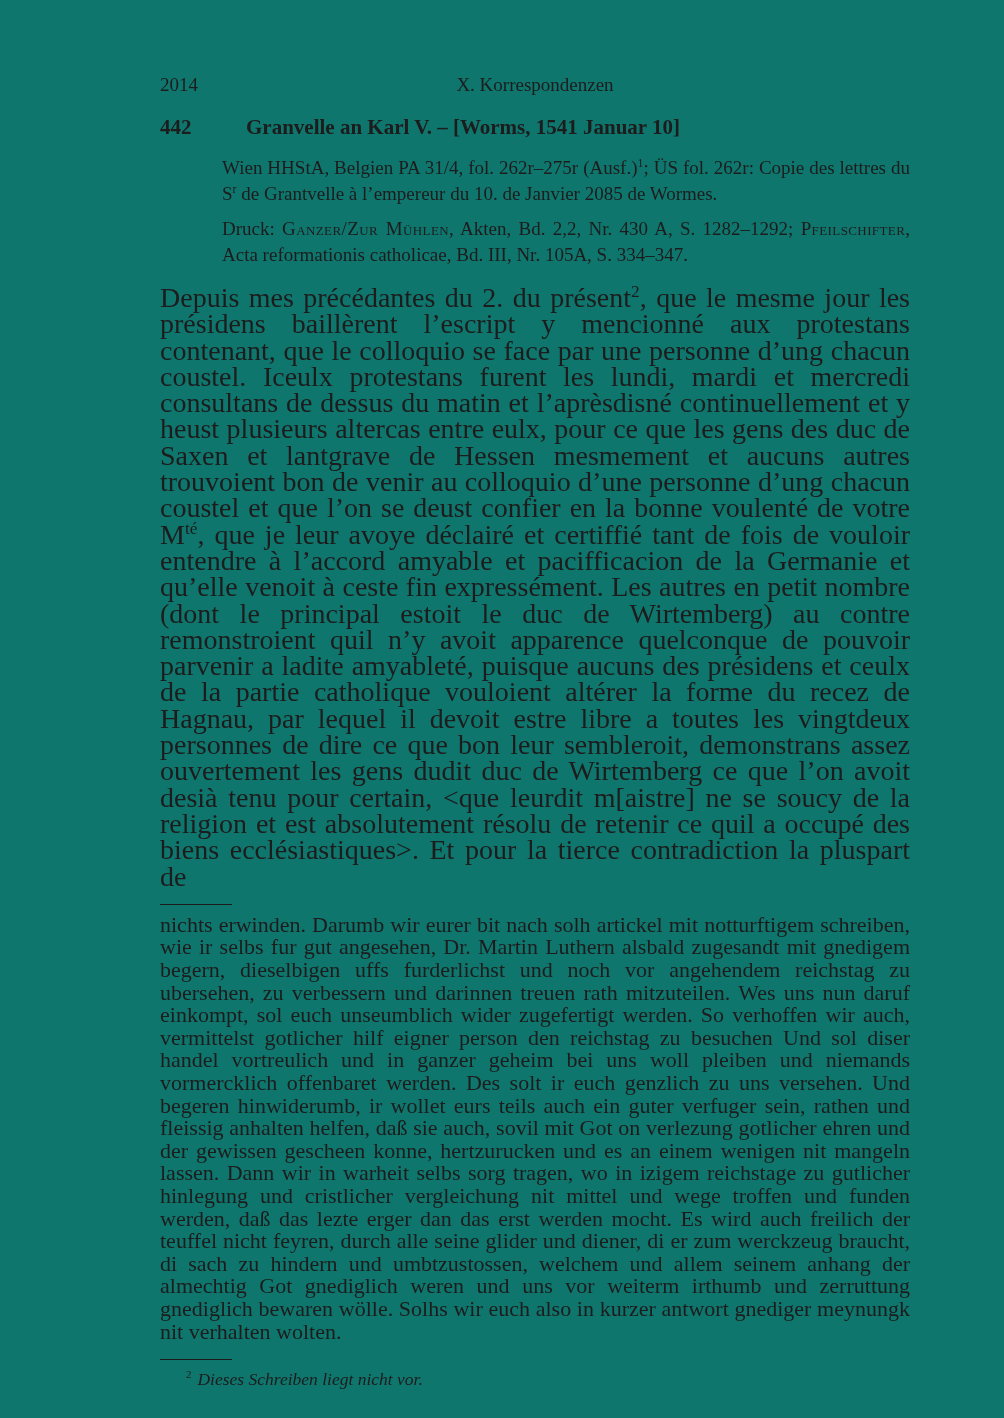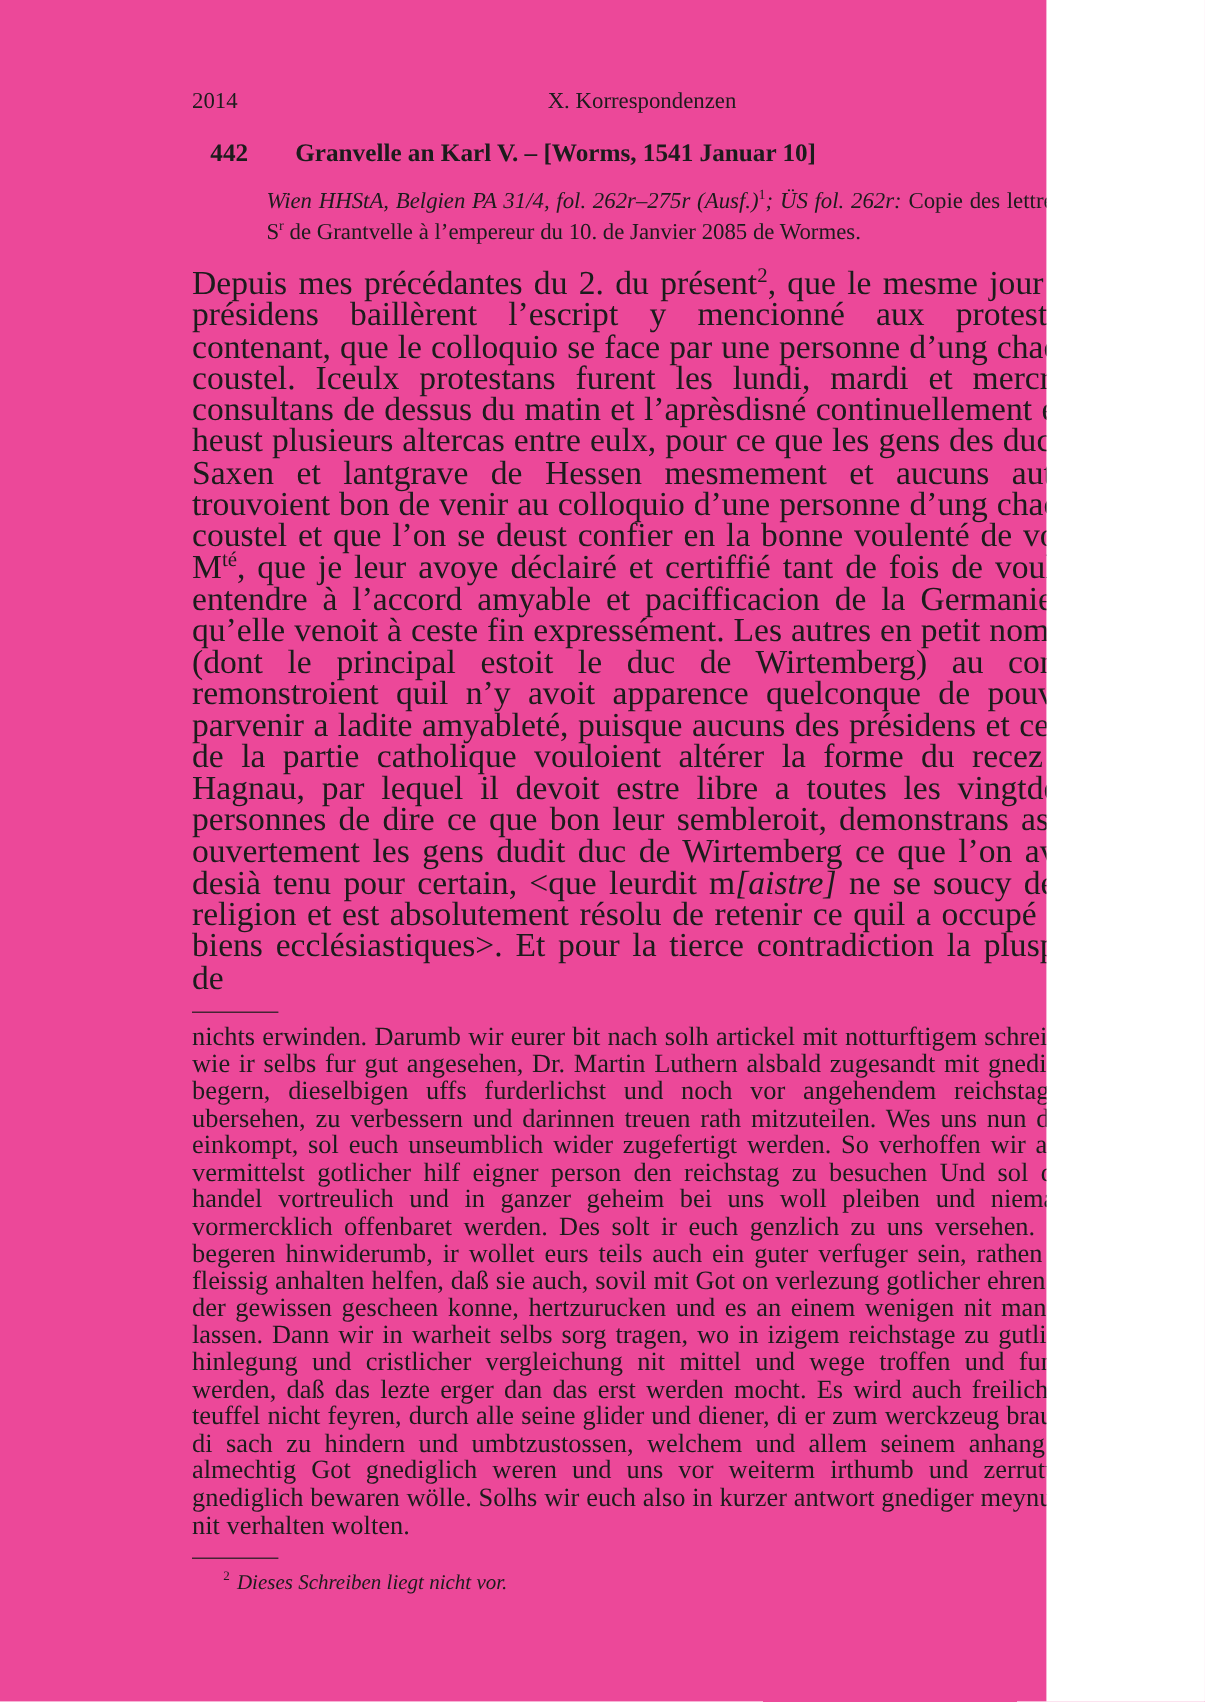--- a/index.html
+++ b/index.html
@@ -1,20 +1,20 @@
 <!DOCTYPE html>
 <html><head>
 <meta charset="utf-8">
 <style>
   html, body { margin: 0; padding: 0; background: #ffffff; }
   .book-page {
     position: relative;
-    width: 872px;
+    width: 1004px;
     height: 1418px;
-    background: #ec4899;
+    background: #0f766e;
     color: #1c1c1c;
     font-family: "Liberation Serif", "DejaVu Serif", serif;
     overflow: hidden;
   }
   .page-inner {
     position: absolute;
     left: 160px;
     top: 72px;
     width: 750px;
   }
@@ -30,32 +30,32 @@
     top: 0;
     text-align: left;
   }
   .entry-heading {
     margin-top: 15px;
     display: flex;
     font-weight: bold;
     font-size: 21px;
     line-height: 28px;
   }
-  .entry-number { width: 62px; flex: 0 0 62px; text-align: center; }
+  .entry-number { width: 62px; flex: 0 0 62px; }
   .entry-title { flex: 1; margin-left: 24px; }
   p { margin: 0; }
   .apparatus {
     margin-left: 62px;
     font-size: 19px;
     line-height: 26px;
     text-align: justify;
   }
   .source-paragraph { margin-top: 14px; }
   .druck-paragraph { margin-top: 9px; }
-  .it { font-style: italic; }
+  .it { }
   .sc { font-variant: small-caps; letter-spacing: 0.4px; }
   sup { font-size: 62%; vertical-align: super; line-height: 0; }
   .main-paragraph {
     margin-top: 17px;
     font-size: 28px;
     line-height: 26.3px;
     text-align: justify;
   }
   .rule {
     width: 72px;
@@ -90,20 +90,21 @@
       <span class="running-head">X. Korrespondenzen</span>
     </div>
 
     <div class="entry-heading">
       <span class="entry-number">442</span>
       <span class="entry-title">Granvelle an Karl V. – [Worms, 1541 Januar 10]</span>
     </div>
 
     <p class="apparatus source-paragraph"><span class="it">Wien HHStA, Belgien PA 31/4, fol. 262r–275r (Ausf.)</span><sup>1</sup><span class="it">; ÜS fol. 262r:</span><span> Copie des lettres du S</span><sup>r</sup><span> de Grantvelle à l’empereur du 10. de Janvier 2085 de Wormes.</span></p>
 
+    <p class="apparatus druck-paragraph"><span class="it">Druck: </span><span class="sc">Ganzer/Zur Mühlen</span><span>, </span><span class="it">Akten, Bd. 2,2, Nr. 430 A, S. 1282–1292</span><span>; </span><span class="sc">Pfeilschifter</span><span>, </span><span class="it">Acta reformationis catholicae, Bd. III, Nr. 105A, S. 334–347.</span></p>
 
     <p class="main-paragraph"><span>Depuis mes précédantes du 2. du présent</span><sup>2</sup><span>, que le mesme jour les présidens baillèrent l’escript y mencionné aux protestans contenant, que le colloquio se face par une personne d’ung chacun coustel. Iceulx protestans furent les lundi, mardi et mercredi consultans de dessus du matin et l’aprèsdisné continuellement et y heust plusieurs altercas entre eulx, pour ce que les gens des duc de Saxen et lantgrave de Hessen mesmement et aucuns autres trouvoient bon de venir au colloquio d’une personne d’ung chacun coustel et que l’on se deust confier en la bonne voulenté de votre M</span><sup>té</sup><span>, que je leur avoye déclairé et certiffié tant de fois de vouloir entendre à l’accord amyable et pacifficacion de la Germanie et qu’elle venoit à ceste fin expressément. Les autres en petit nombre (dont le principal estoit le duc de Wirtemberg) au contre remonstroient quil n’y avoit apparence quelconque de pouvoir parvenir a ladite amyableté, puisque aucuns des présidens et ceulx de la partie catholique vouloient altérer la forme du recez de Hagnau, par lequel il devoit estre libre a toutes les vingtdeux personnes de dire ce que bon leur sembleroit, demonstrans assez ouvertement les gens dudit duc de Wirtemberg ce que l’on avoit desià tenu pour certain, &lt;que leurdit m</span><span class="it">[aistre]</span><span> ne se soucy de la religion et est absolutement résolu de retenir ce quil a occupé des biens ecclésiastiques&gt;. Et pour la tierce contradiction la pluspart de</span></p>
 
     <hr class="rule">
 
     <p class="continued-note">nichts erwinden. Darumb wir eurer bit nach solh artickel mit notturftigem schreiben, wie ir selbs fur gut angesehen, Dr. Martin Luthern alsbald zugesandt mit gnedigem begern, dieselbigen uffs furderlichst und noch vor angehendem reichstag zu ubersehen, zu verbessern und darinnen treuen rath mitzuteilen. Wes uns nun daruf einkompt, sol euch unseumblich wider zugefertigt werden. So verhoffen wir auch, vermittelst gotlicher hilf eigner person den reichstag zu besuchen Und sol diser handel vortreulich und in ganzer geheim bei uns woll pleiben und niemands vormercklich offenbaret werden. Des solt ir euch genzlich zu uns versehen. Und begeren hinwiderumb, ir wollet eurs teils auch ein guter verfuger sein, rathen und fleissig anhalten helfen, daß sie auch, sovil mit Got on verlezung gotlicher ehren und der gewissen gescheen konne, hertzurucken und es an einem wenigen nit mangeln lassen. Dann wir in warheit selbs sorg tragen, wo in izigem reichstage zu gutlicher hinlegung und cristlicher vergleichung nit mittel und wege troffen und funden werden, daß das lezte erger dan das erst werden mocht. Es wird auch freilich der teuffel nicht feyren, durch alle seine glider und diener, di er zum werckzeug braucht, di sach zu hindern und umbtzustossen, welchem und allem seinem anhang der almechtig Got gnediglich weren und uns vor weiterm irthumb und zerruttung gnediglich bewaren wölle. Solhs wir euch also in kurzer antwort gnediger meynungk nit verhalten wolten.</p>
 
     <hr class="rule footnote-rule">
 
 

